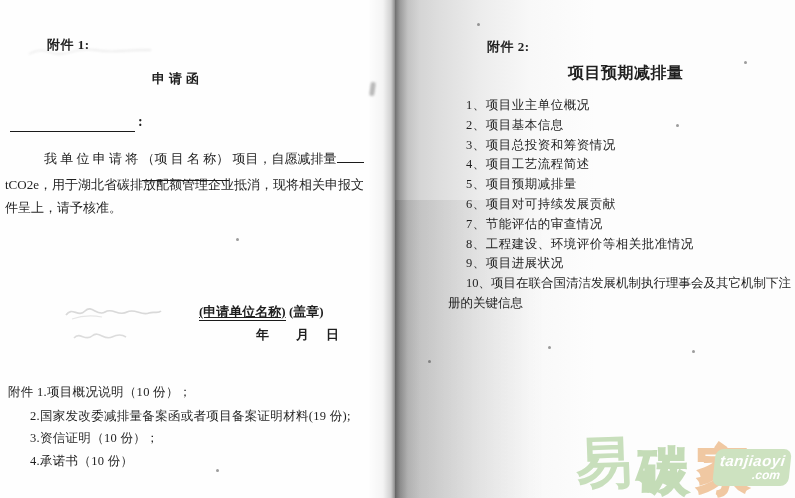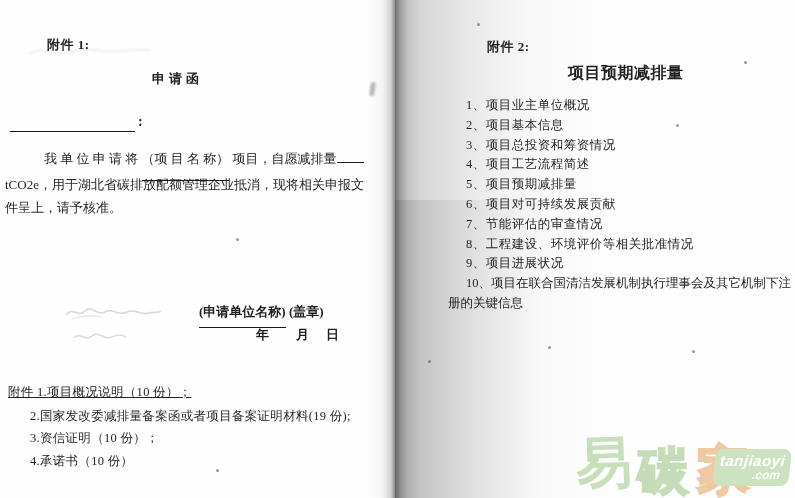--- a/index.html
+++ b/index.html
@@ -24,25 +24,25 @@
   .doc-title-left{left:152px;top:70px;font-size:13px;font-weight:bold;letter-spacing:4px;}
   .salutation-line{left:10px;top:122px;width:125px;height:9px;border-bottom:1.6px solid #1b1b1b;}
   .salutation-colon{left:138px;top:114px;font-size:14px;font-weight:bold;}
   .para-line{font-size:13px;white-space:nowrap;}
   .p1{left:44px;top:150px;}
   .p2{left:5px;top:176px;}
   .p3{left:5px;top:199px;}
   .u-blank{text-decoration:none;border-bottom:1.2px solid #1b1b1b;padding-bottom:14px;}
   .fill-line{display:inline-block;width:27px;height:12px;border-bottom:1.2px solid #1b1b1b;vertical-align:baseline;}
   .sig-line{left:199px;top:303px;font-size:13px;font-weight:bold;white-space:nowrap;}
-  .sig-underlined{border-bottom:1.3px solid #1b1b1b;padding-bottom:8px;}
+  .sig-underlined{border-bottom:1.3px solid #1b1b1b;padding-bottom:1px;text-decoration:underline;}
   .date-char{top:326px;font-size:13px;font-weight:600;}
   .d-year{left:256px;} .d-month{left:296px;} .d-day{left:326px;}
   .att-item{font-size:12.5px;white-space:nowrap;letter-spacing:0.3px;}
-  .a0{left:8px;top:384px;text-decoration:underline;} .a1{left:30px;top:408px;} .a2{left:30px;top:430px;} .a3{left:30px;top:453px;}
+  .a0{left:8px;top:384px;} .a1{left:30px;top:408px;} .a2{left:30px;top:430px;} .a3{left:30px;top:453px;}
 
   
   .att-label-r{left:448px;top:38px;}
   .doc-title-right{left:568px;top:63px;font-size:16px;font-weight:bold;letter-spacing:0.5px;}
   .r-list{left:448px;top:96px;width:352px;font-size:12.5px;line-height:19.8px;letter-spacing:0.5px;}
   .r-item{display:block;text-indent:18px;}
   .r-item-last{letter-spacing:0;text-indent:18px;}
 
   
   .speck{width:3px;height:3px;border-radius:50%;background:rgba(60,60,60,0.5);filter:blur(0.4px);}

